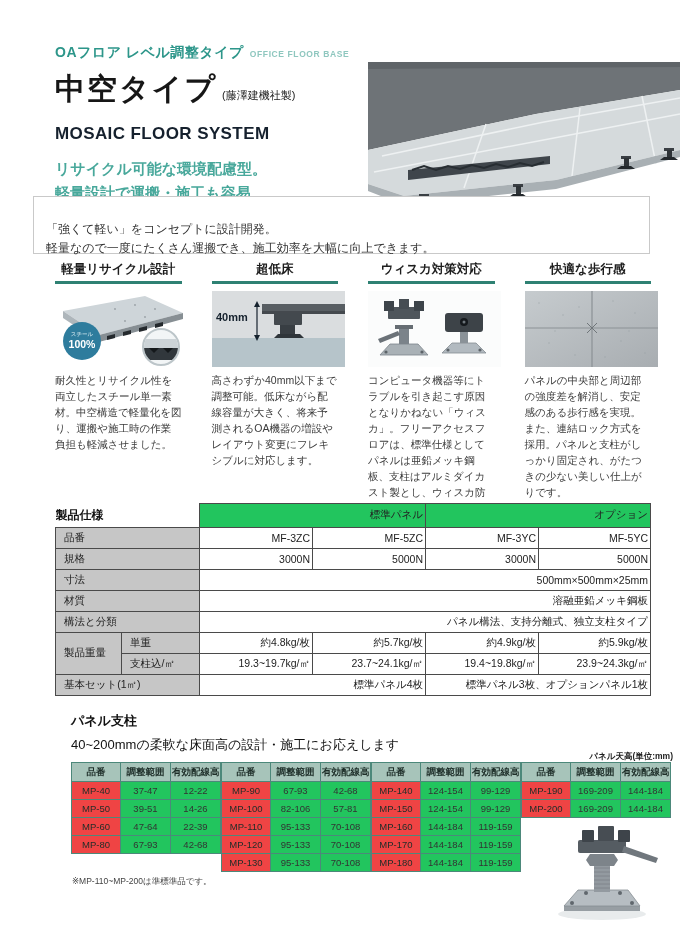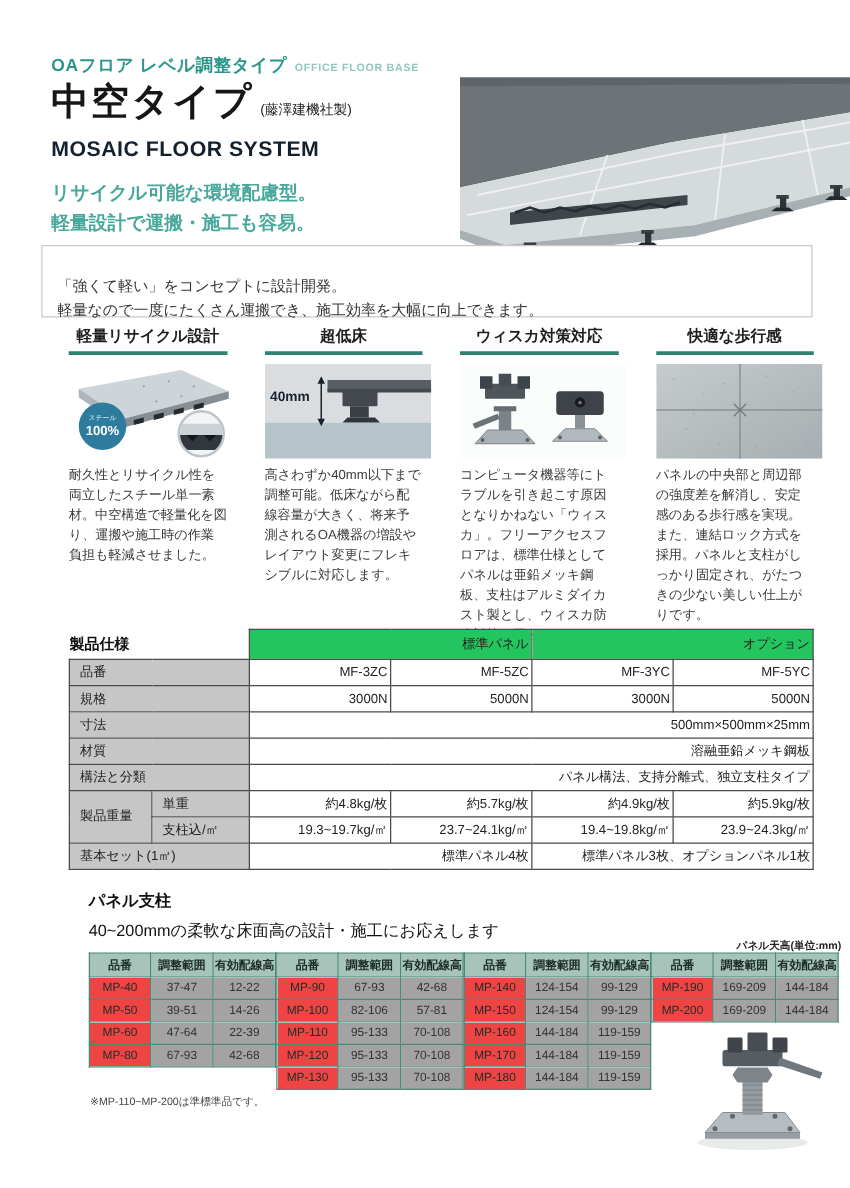--- a/index.html
+++ b/index.html
@@ -4,24 +4,24 @@
 <style>
   html,body{margin:0;padding:0}
   body{
     width:680px;height:950px;background:#ffffff;position:relative;overflow:hidden;
     font-family:"Liberation Sans","DejaVu Sans",sans-serif;color:#222;
     -webkit-font-smoothing:antialiased;
   }
   .abs{position:absolute}
 
   
-  .masthead{left:41px;top:44px;width:330px}
+  .masthead{left:55px;top:44px;width:330px}
   .eyebrow{font-size:14px;font-weight:bold;color:#2D968A;letter-spacing:.5px;white-space:nowrap}
   .eyebrow-en{font-size:8.5px;font-weight:bold;color:#8FC7BF;margin-left:6px;letter-spacing:.6px}
-  .main-title{margin:3px 0 0;font-size:30px;font-weight:bold;color:#161616;letter-spacing:2px;line-height:34px}
+  .main-title{margin:3px 0 0;font-size:30px;font-weight:bold;color:#161616;letter-spacing:2px;line-height:48px}
   .title-note{font-size:11px;font-weight:normal;letter-spacing:0;margin-left:5px;color:#222}
   .system-name{margin-top:5px;font-size:17px;font-weight:600;color:#15202d;letter-spacing:.4px}
   .taglines{margin-top:13px;font-size:15px;font-weight:bold;color:#48A89B;line-height:24px}
 
   
   .hero{left:368px;top:56px;width:312px;height:152px}
 
   
   .intro-box{
     left:33px;top:196px;width:617px;height:58px;border:1px solid #c9c9c9;box-sizing:border-box;
@@ -52,21 +52,21 @@
   .ped-title{font-size:13px;font-weight:bold;color:#111}
   .ped-sub{font-size:13px;color:#111;margin-top:6px}
   .ped-note{position:absolute;right:0;top:39px;font-size:8.5px;font-weight:bold;color:#222}
   .ped-tables{position:absolute;left:0;top:50px;display:flex;align-items:flex-start}
   .ped-table{width:150px;flex:0 0 auto}
   .ped-table th,.ped-table td{
     border:1.5px solid #4C887A;font-size:9.5px;text-align:center;padding:2.5px 1px;height:12px;
     overflow:hidden;white-space:nowrap;
   }
   .ped-table th{background:#A7C4BA;color:#1d2d28;font-weight:bold}
-  .ped-table td{background:#a3a3a3;color:#333}
+  .ped-table td{background:#22c55e;color:#333}
   .ped-table td.pn{background:#ef4444;color:#1d2d28}
   .ped-table th:first-child{width:46px}
   .ped-foot{position:absolute;left:1px;top:164px;font-size:8.5px;color:#444}
   .ped-photo{left:534px;top:814px;width:136px;height:122px}
 </style>
 </head>
 <body>
 
 <header class="abs masthead">
   <div class="eyebrow"><span>OAフロア レベル調整タイプ</span><span class="eyebrow-en">OFFICE FLOOR BASE</span></div>

